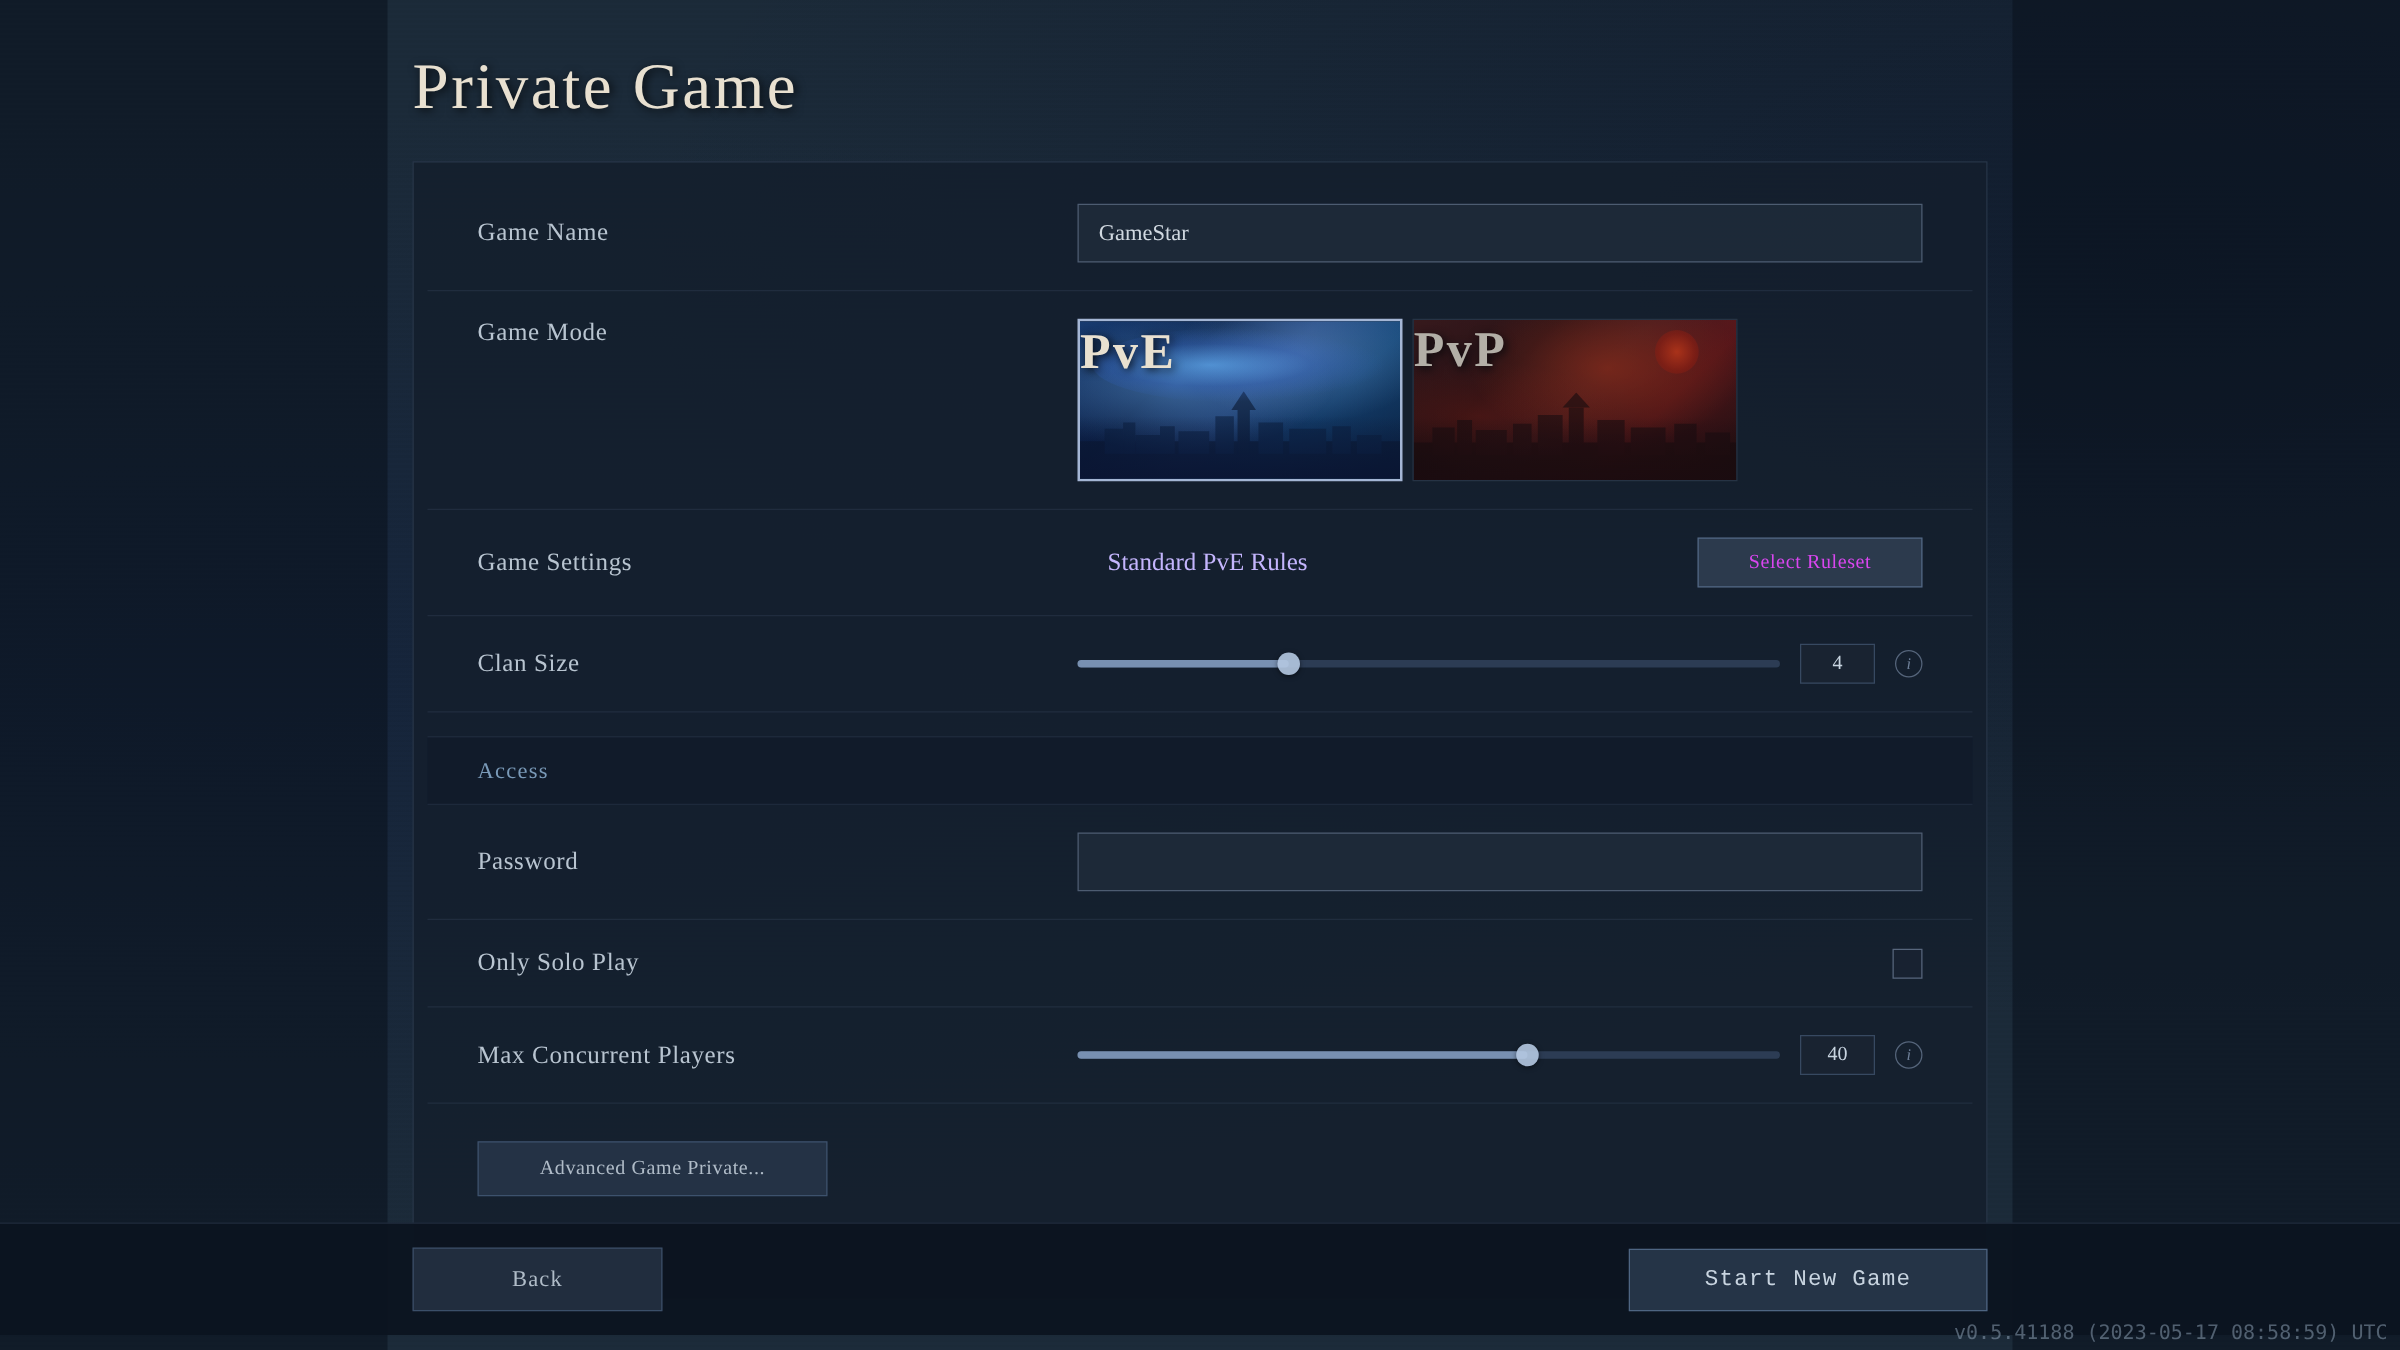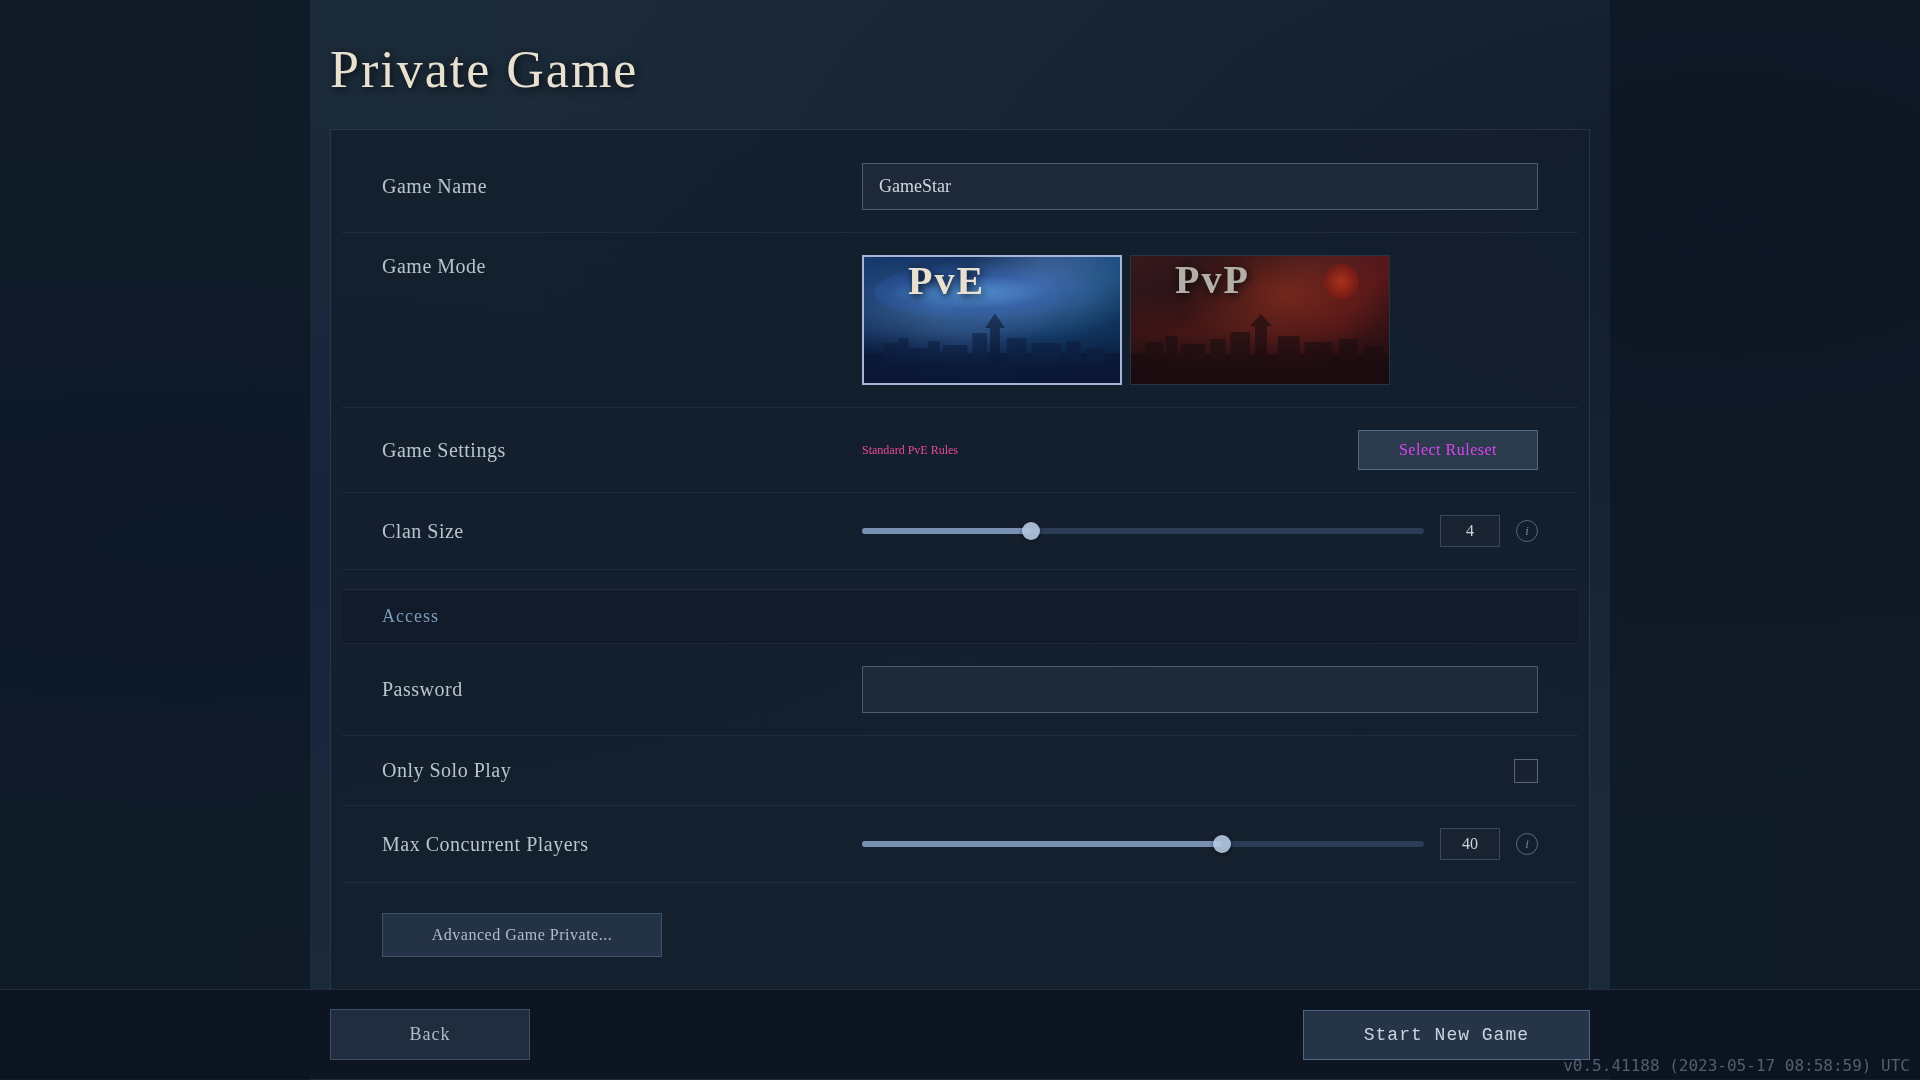--- a/index.html
+++ b/index.html
@@ -193,28 +193,28 @@
     .mode-label {
       position: relative;
       z-index: 5;
       font-size: 40px;
       font-weight: bold;
       color: #e8e0d0;
       text-shadow: 2px 2px 8px rgba(0,0,0,0.9);
       padding-bottom: 10px;
       font-family: 'Georgia', serif;
       letter-spacing: 2px;
-      margin-left: 44px;
     }
 
     
     .settings-text {
-      font-size: 12px;
-      color: #ec4899;
+      font-size: 20px;
+      color: #c4b5fd;
       flex: 1;
+      margin-left: 24px;
     }
 
     .select-ruleset-btn {
       background: rgba(50, 65, 85, 0.8);
       border: 1px solid rgba(120, 150, 190, 0.5);
       color: #d946ef;
       font-size: 16px;
       padding: 10px 30px;
       cursor: pointer;
       font-family: 'Georgia', serif;
@@ -353,21 +353,21 @@
       cursor: pointer;
       font-family: 'Georgia', serif;
       letter-spacing: 0.5px;
       min-width: 280px;
       text-align: center;
     }
 
     
     .bottom-bar {
       position: absolute;
-      bottom: 1px;
+      bottom: 12px;
       left: 0;
       right: 0;
       height: 90px;
       background: rgba(12, 20, 32, 0.95);
       border-top: 1px solid rgba(80, 100, 130, 0.3);
       display: flex;
       align-items: center;
       justify-content: space-between;
       padding: 0 330px;
       z-index: 20;

